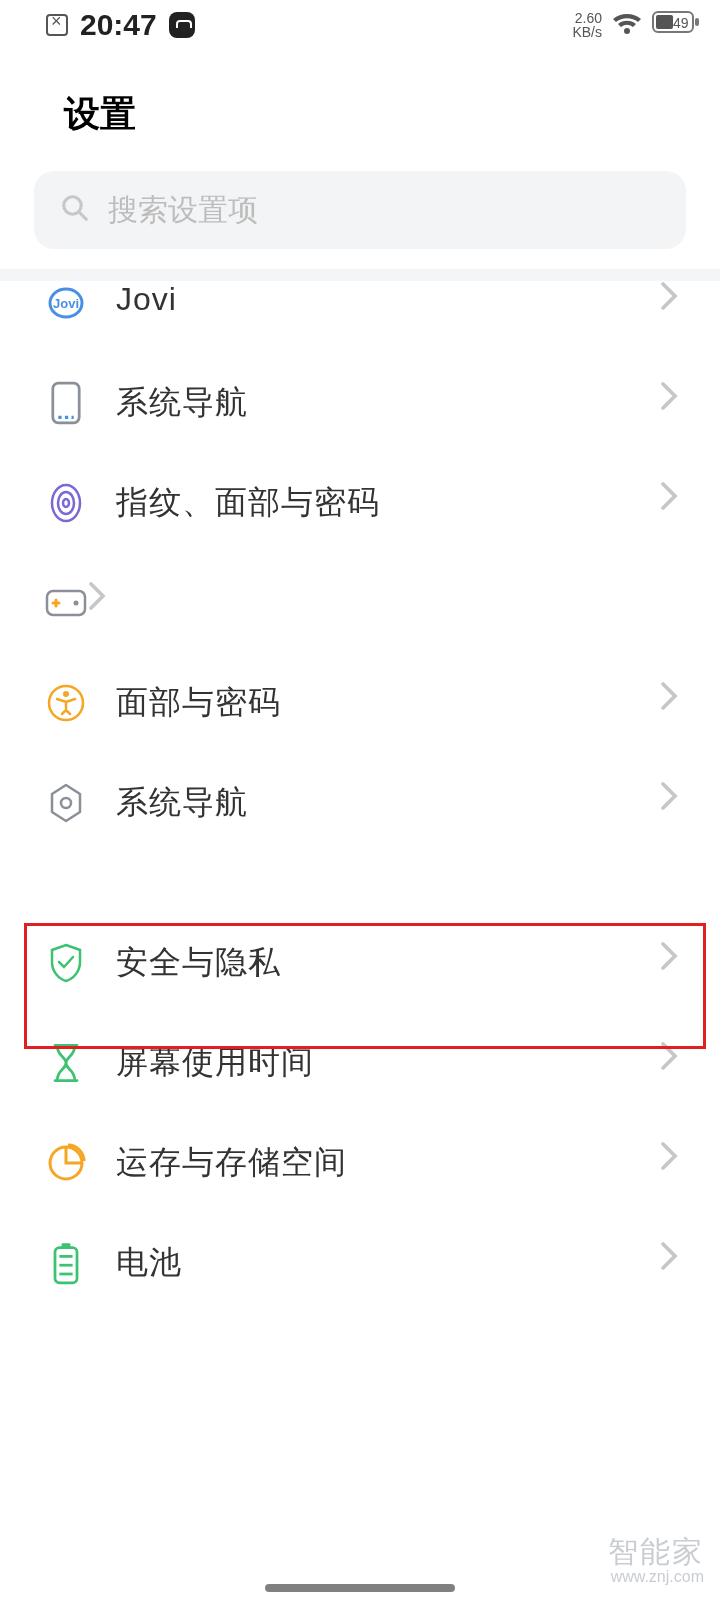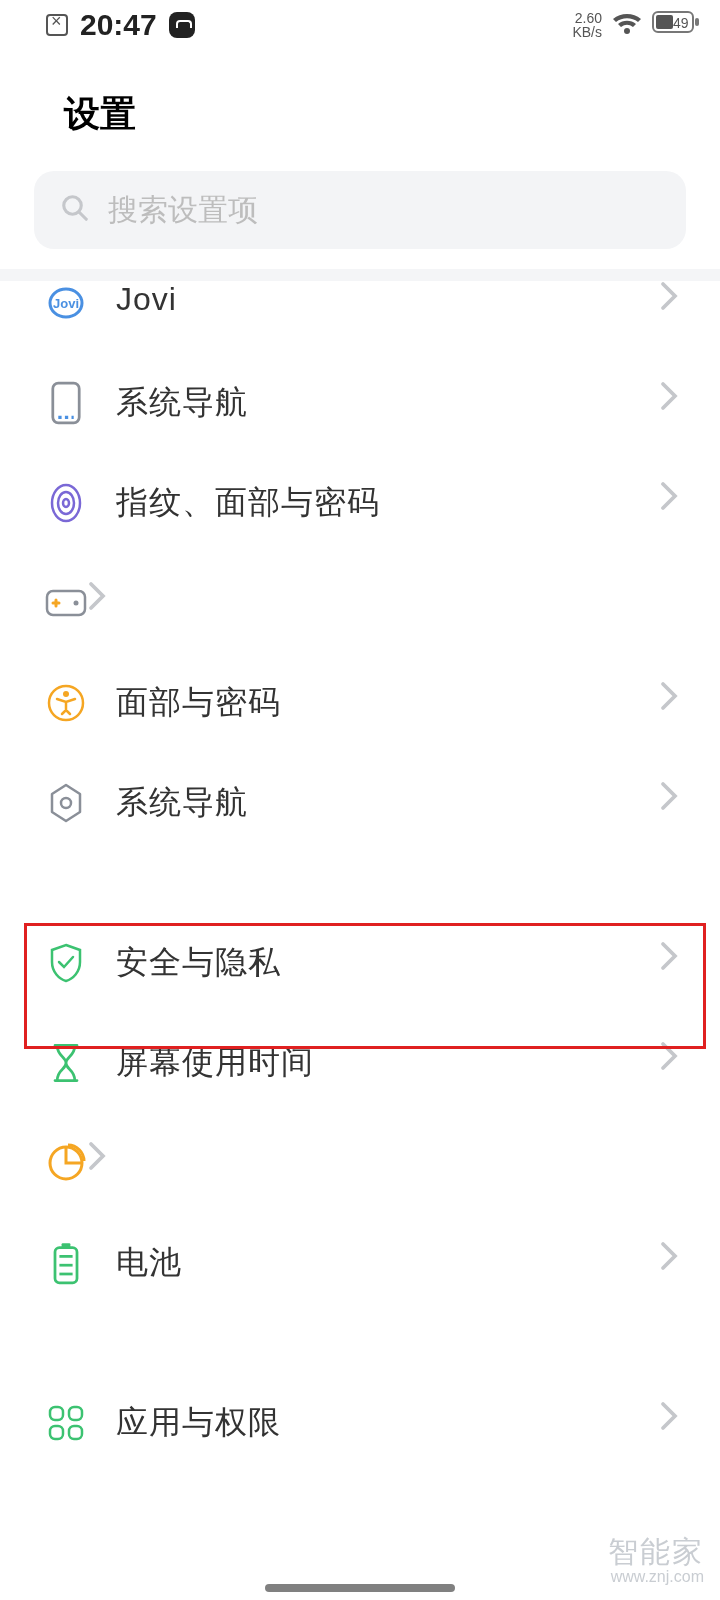--- a/index.html
+++ b/index.html
@@ -322,20 +322,21 @@
   </div>
 
   <div class="row">
     <span class="icon-slot">
       <svg width="40" height="40" viewBox="0 0 40 40">
           <circle cx="20" cy="20" r="16" fill="none" stroke="#f5a623" stroke-width="3"></circle>
           <path d="M20 4v16h16" fill="none" stroke="#f5a623" stroke-width="3"></path>
           <path d="M20 4a16 16 0 0116 16" fill="none" stroke="#f5a623" stroke-width="3" transform="translate(2,-2)"></path>
         </svg>
     </span>
+    <span class="label">运存与存储空间</span>
     <span class="chevron">
         <svg width="18" height="30" viewBox="0 0 12 20">
           <path d="M2 2l8 8-8 8" fill="none" stroke="#c5c7cb" stroke-width="2.5" stroke-linecap="round"></path>
         </svg>
       </span>
   </div>
 
   <div class="row">
     <span class="icon-slot">
       <svg width="32" height="44" viewBox="0 0 28 40">
@@ -349,36 +350,20 @@
     <span class="label">电池</span>
     <span class="chevron">
         <svg width="18" height="30" viewBox="0 0 12 20">
           <path d="M2 2l8 8-8 8" fill="none" stroke="#c5c7cb" stroke-width="2.5" stroke-linecap="round"></path>
         </svg>
       </span>
   </div>
 
   <div style="height:60px;"></div>
 
-  <div class="row">
-    <span class="icon-slot">
-      <svg width="40" height="40" viewBox="0 0 40 40">
-        <rect x="4" y="4" width="13" height="13" rx="5" fill="none" stroke="#3cc271" stroke-width="2.5"></rect>
-        <rect x="23" y="4" width="13" height="13" rx="5" fill="none" stroke="#3cc271" stroke-width="2.5"></rect>
-        <rect x="4" y="23" width="13" height="13" rx="5" fill="none" stroke="#3cc271" stroke-width="2.5"></rect>
-        <rect x="23" y="23" width="13" height="13" rx="5" fill="none" stroke="#3cc271" stroke-width="2.5"></rect>
-      </svg>
-    </span>
-    <span class="label">应用与权限</span>
-    <span class="chevron">
-        <svg width="18" height="30" viewBox="0 0 12 20">
-          <path d="M2 2l8 8-8 8" fill="none" stroke="#c5c7cb" stroke-width="2.5" stroke-linecap="round"></path>
-        </svg>
-      </span>
-  </div>
 
 </div>
 
 <div class="highlight-box"></div>
 
 <div class="watermark">
   <div class="cn">智能家</div>
   <div class="en">www.znj.com</div>
 </div>
 

